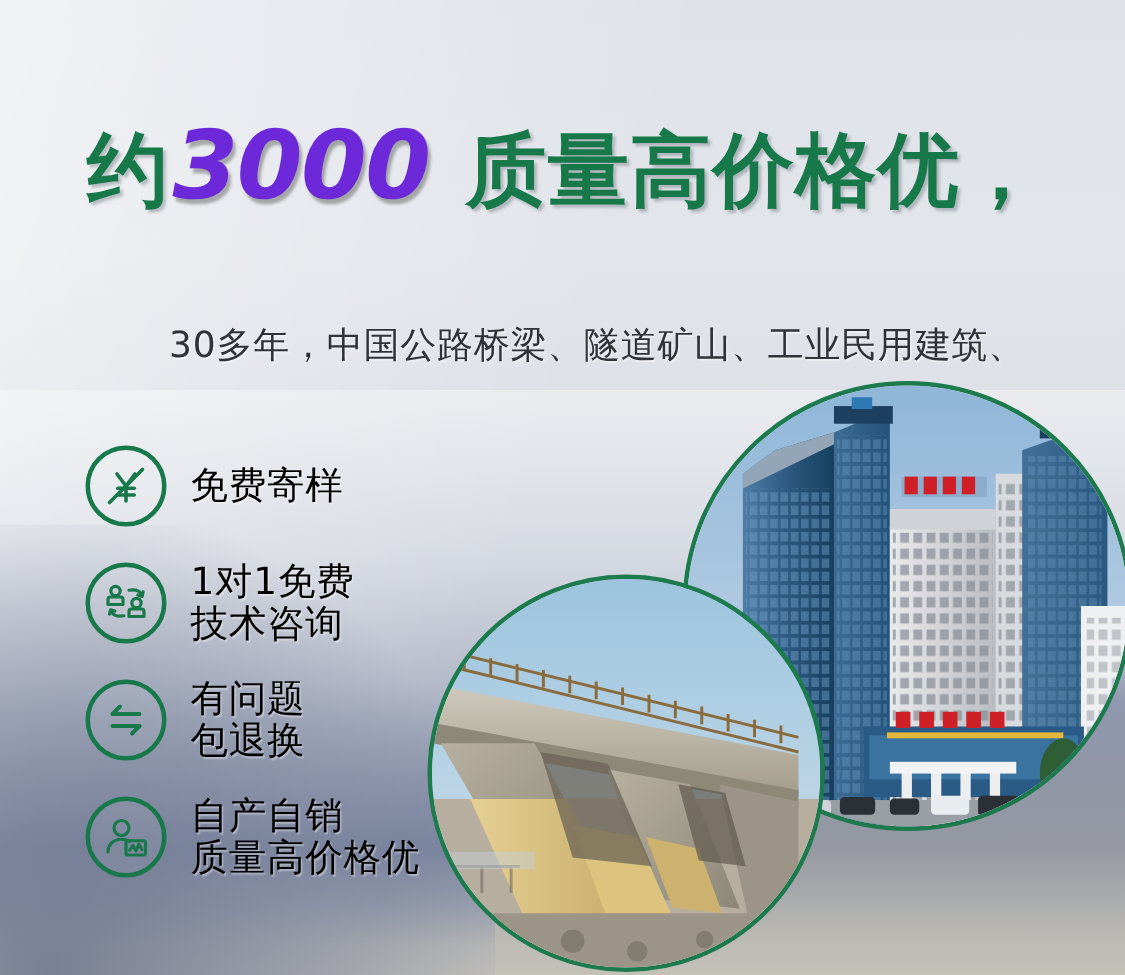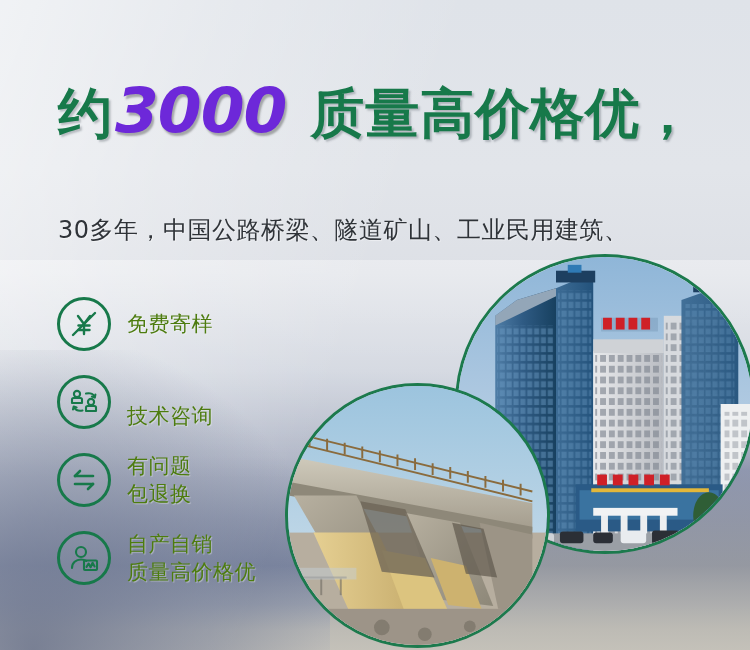--- a/index.html
+++ b/index.html
@@ -87,21 +87,21 @@
   
   .subtitle{
     position:absolute;left:58px;top:212px;width:680px;
     font-family:"DejaVu Sans","Liberation Sans",sans-serif;
     font-size:24px;
     line-height:36px;
     color:#2f3338;
     letter-spacing:.5px;
     white-space:nowrap;
   }
-  .subtitle div{text-shadow:1px 1px 1px rgba(255,255,255,.45);}
+  .subtitle div{text-shadow:1px 1px 1px rgba(255,255,255,.45);text-align:center;}
 
   
   .features{
     position:absolute;left:57px;top:296px;
     width:250px;
   }
   .feature{
     display:flex;
     align-items:center;
     margin-bottom:22px;
@@ -111,23 +111,23 @@
     width:54px;height:54px;flex:0 0 54px;
     border:3px solid #17794a;
     border-radius:50%;
     box-sizing:border-box;
     display:flex;align-items:center;justify-content:center;
     background:rgba(255,255,255,.06);
   }
   .feature .ftext{
     margin-left:16px;
     font-family:"DejaVu Sans","Liberation Sans",sans-serif;
-    font-size:21px;
+    font-size:25px;
     line-height:28px;
-    color:#4d7c0f;
+    color:#000000;
     letter-spacing:.5px;
     white-space:nowrap;
     text-shadow:1px 1px 1px rgba(255,255,255,.4);
   }
 
   
   .photo{
     position:absolute;
     border-radius:50%;
     overflow:hidden;
@@ -362,21 +362,21 @@
           <path d="M5 18 L5 14.6 A1.6 1.6 0 0 1 6.6 13 L13.4 13 A1.6 1.6 0 0 1 15 14.6 L15 18 Z"></path>
           <circle cx="24" cy="17" r="3.1"></circle>
           <path d="M19 26 L19 22.6 A1.6 1.6 0 0 1 20.6 21 L27.4 21 A1.6 1.6 0 0 1 29 22.6 L29 26 Z"></path>
           <path d="M19 8.5 C24 7.5 27 9.5 27.5 12"></path>
           <path d="M28.4 9.6 L27.8 12.6 L24.9 11.6"></path>
           <path d="M15.5 25.5 C10.5 26.5 7.5 24.5 7 22"></path>
           <path d="M6 24.4 L6.7 21.5 L9.6 22.4"></path>
         </svg>
       </span>
       <span class="ftext">
-        <br>
+        <span>1对1免费</span><br>
         <span>技术咨询</span>
       </span>
     </div>
 
     <div class="feature">
       <span class="ring">
         <svg width="34" height="34" viewBox="0 0 34 34" fill="none" stroke="#17794a" stroke-width="2.6" stroke-linecap="round" stroke-linejoin="round">
           <path d="M26 13 L8 13"></path>
           <path d="M13 8 L8 13"></path>
           <path d="M8 21 L26 21"></path>

